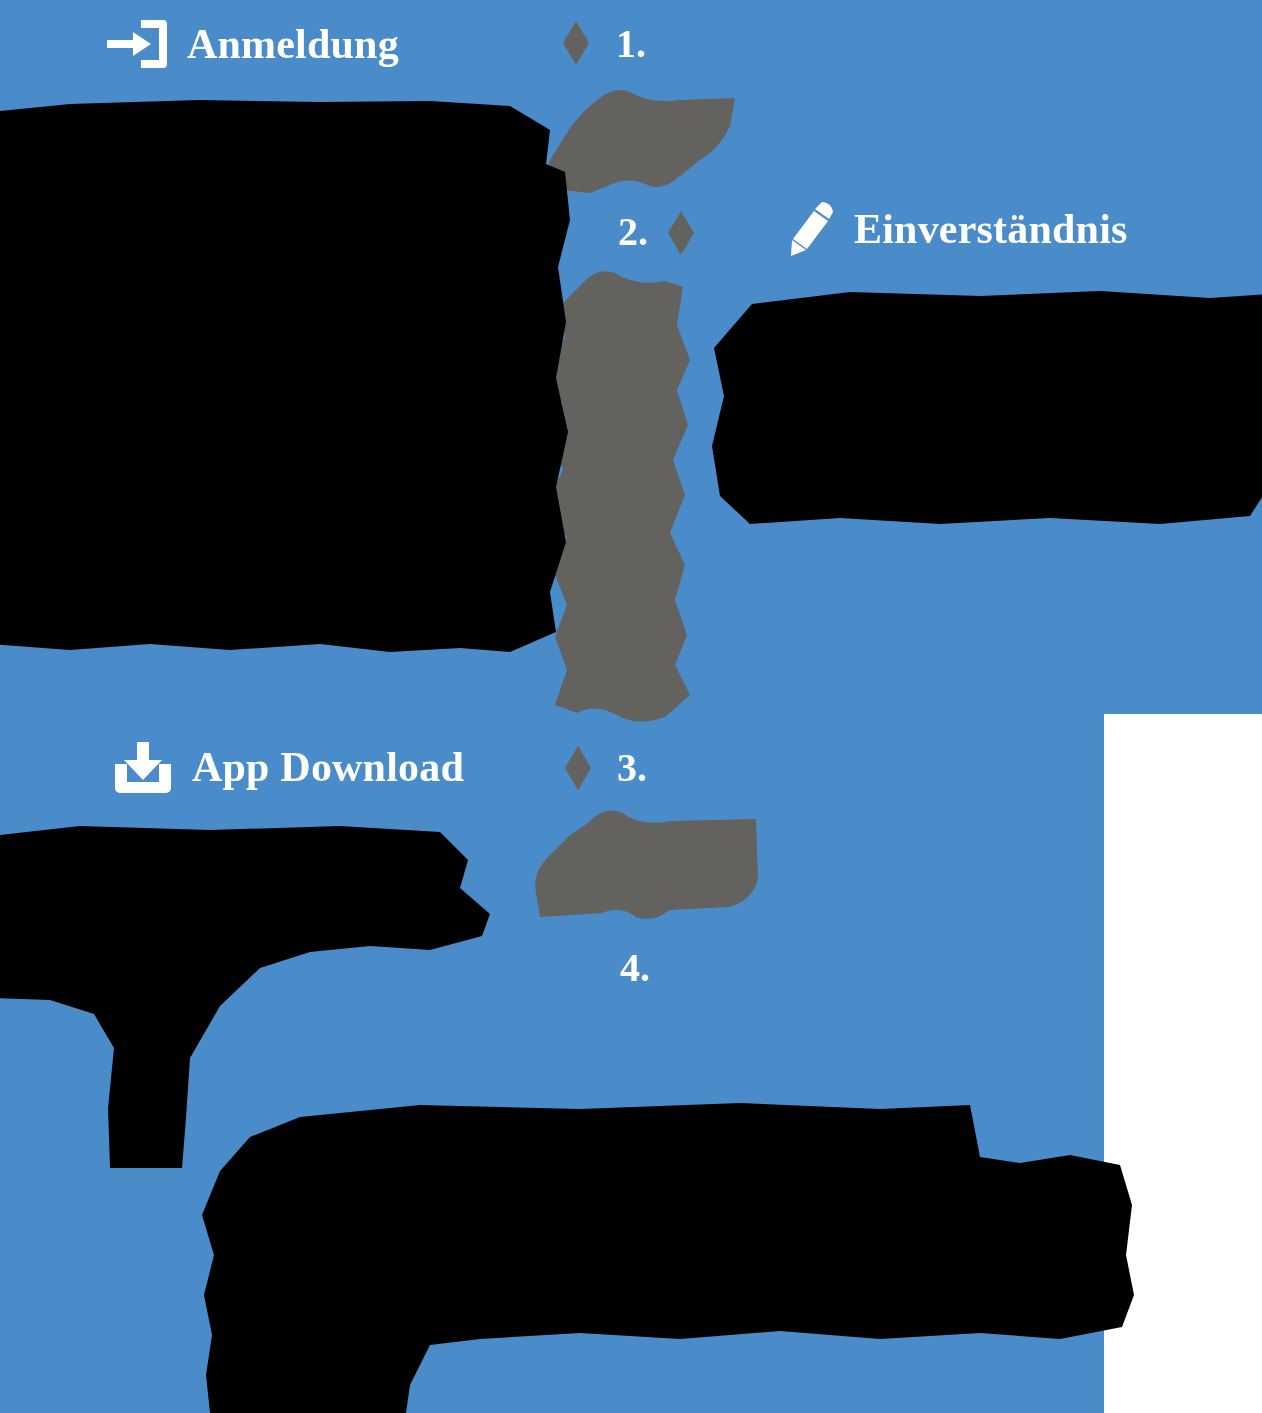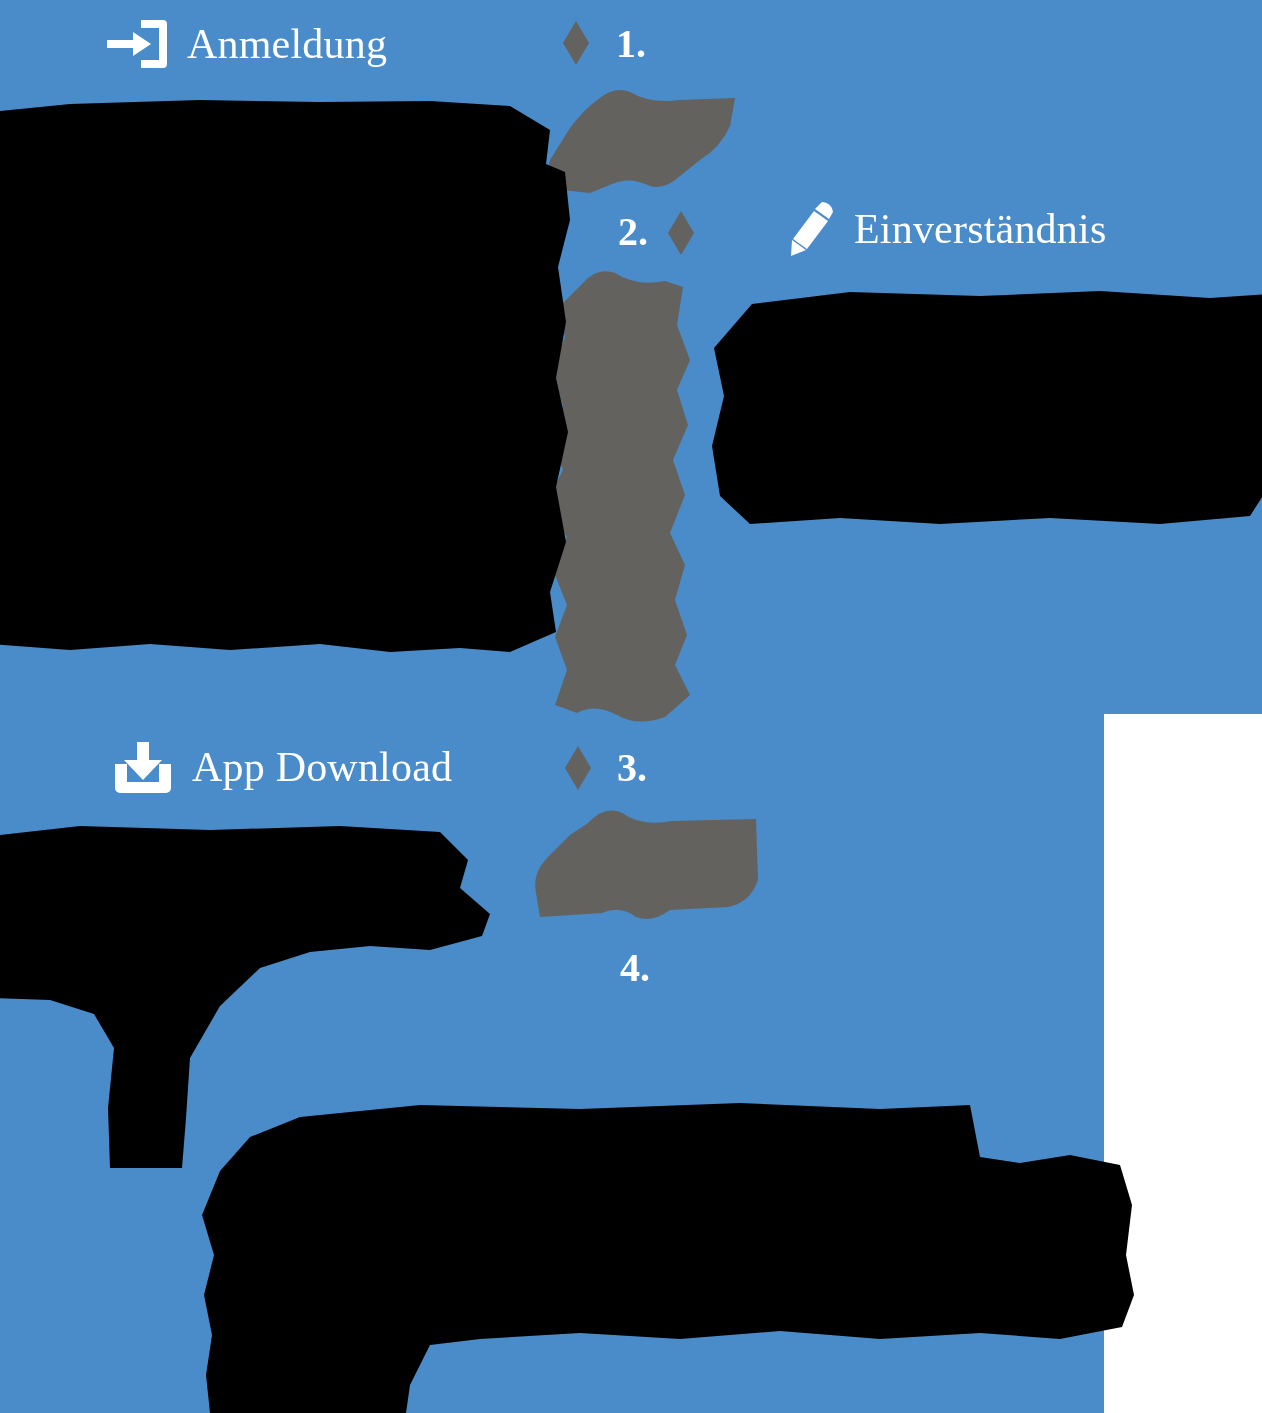--- a/index.html
+++ b/index.html
@@ -51,21 +51,21 @@
     white-space: nowrap;
   }
   .step-icon {
     display: inline-block;
     line-height: 0;
     margin-right: 18px;
   }
   .step-label {
     color: #ffffff;
     font-size: 42px;
-    font-weight: 400;
+    font-weight: 700;
     letter-spacing: 0.2px;
     text-align: center;
   }
   .step-num {
     position: absolute;
     color: #ffffff;
     font-size: 40px;
     font-weight: 700;
     white-space: nowrap;
   }

